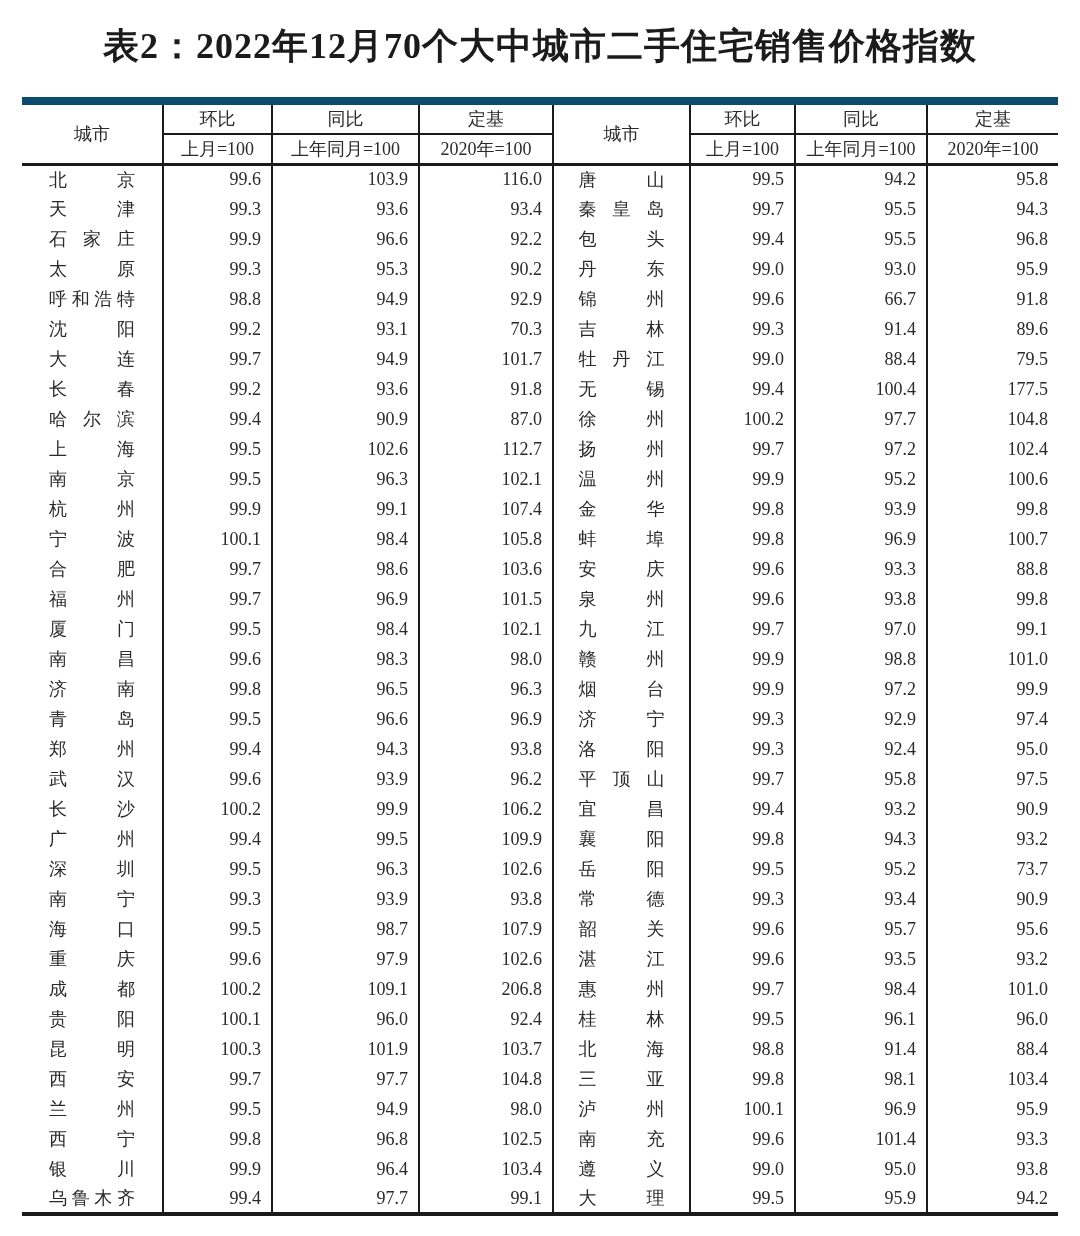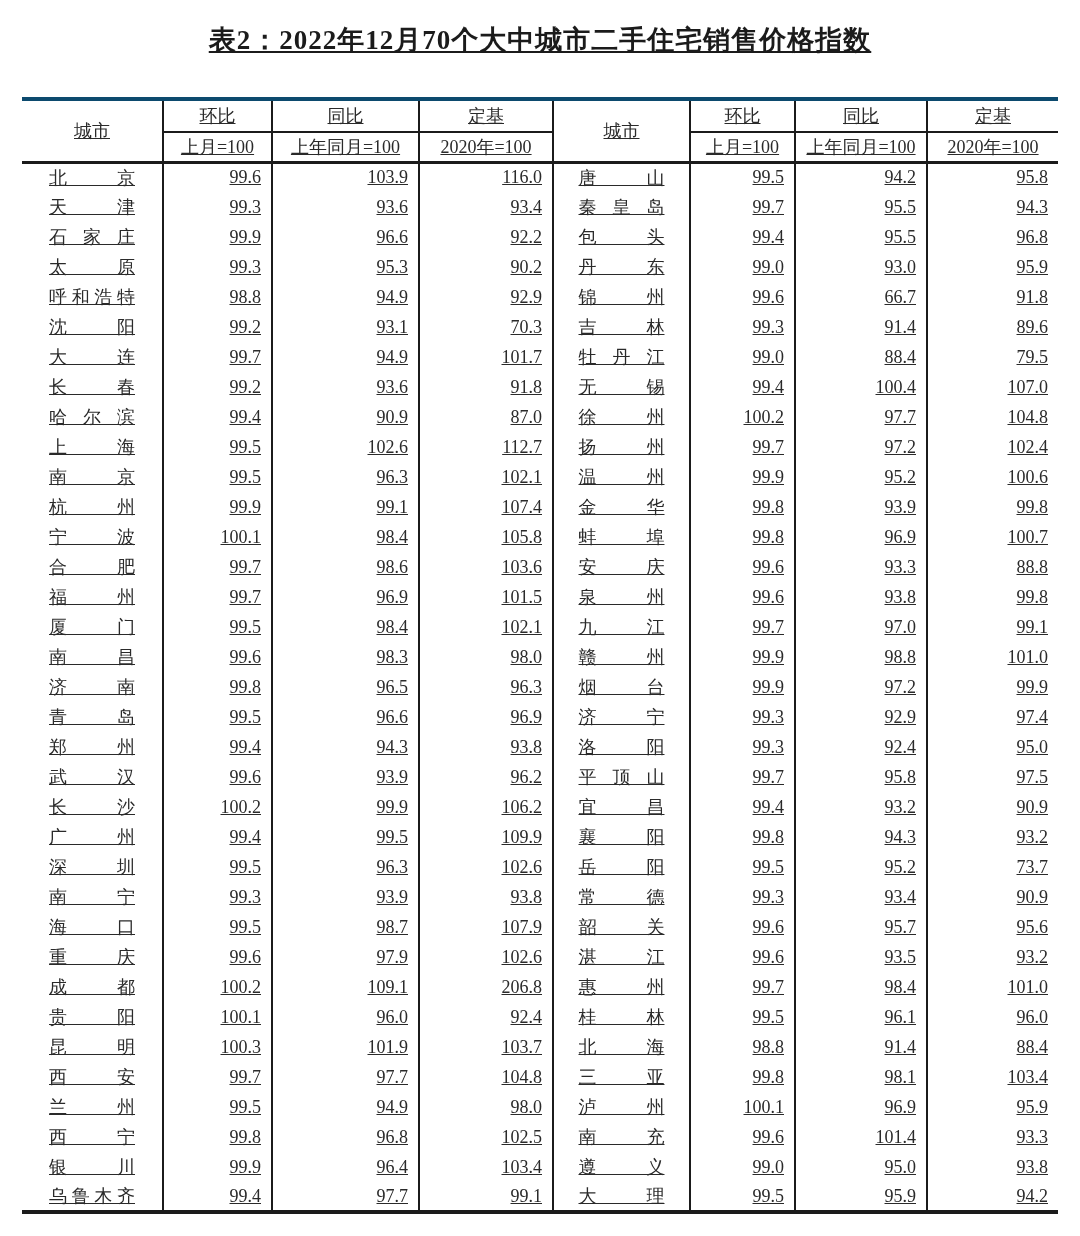--- a/index.html
+++ b/index.html
@@ -7,31 +7,29 @@
   body {
     width: 1080px; height: 1236px;
     position: relative;
     font-family: "Liberation Serif", "DejaVu Serif", serif;
     color: #2a2a2a;
   }
   .page { position: absolute; inset: 0; background: #ffffff; }
   .title {
     position: absolute; top: 22px; left: 0; width: 1080px;
     text-align: center;
-    font-size: 27px; font-weight: 700; color: #1b1b1b;
+    font-size: 36px; font-weight: 700; color: #1b1b1b;
     letter-spacing: 1px;
-    text-decoration: underline;
   }
   table.idx {
     position: absolute; top: 97px; left: 22px;
     width: 1036px;
     border-collapse: collapse; table-layout: fixed;
-    border-top: 4px solid #0c4a6e;
+    border-top: 8px solid #0c4a6e;
     border-bottom: 4px solid #1b1b1b;
-    text-decoration: underline;
   }
   thead { border-bottom: 3px solid #1b1b1b; }
   th { font-weight: 400; font-size: 18px; text-align: center; vertical-align: middle; color: #2a2a2a; }
   tr.hrow1 th { height: 33px; }
   tr.hrow2 th { height: 30px; text-align: center; }
   th.mid { border-bottom: 2px solid #1b1b1b; }
   .bl { border-left: 2px solid #1b1b1b; }
   tbody td { height: 30px; font-size: 18px; vertical-align: middle; color: #2a2a2a; }
   td.num { text-align: right; padding-right: 10px; }
   td.city { text-align: center; }
@@ -182,21 +180,21 @@
             <span class="cn">长春</span>
           </td>
           <td class="bl num">99.2</td>
           <td class="bl num">93.6</td>
           <td class="bl num">91.8</td>
           <td class="bl city">
             <span class="cn">无锡</span>
           </td>
           <td class="bl num">99.4</td>
           <td class="bl num">100.4</td>
-          <td class="bl num">107.0</td>
+          <td class="bl num">177.5</td>
         </tr>
         <tr>
           <td class="city">
             <span class="cn">哈尔滨</span>
           </td>
           <td class="bl num">99.4</td>
           <td class="bl num">90.9</td>
           <td class="bl num">87.0</td>
           <td class="bl city">
             <span class="cn">徐州</span>

